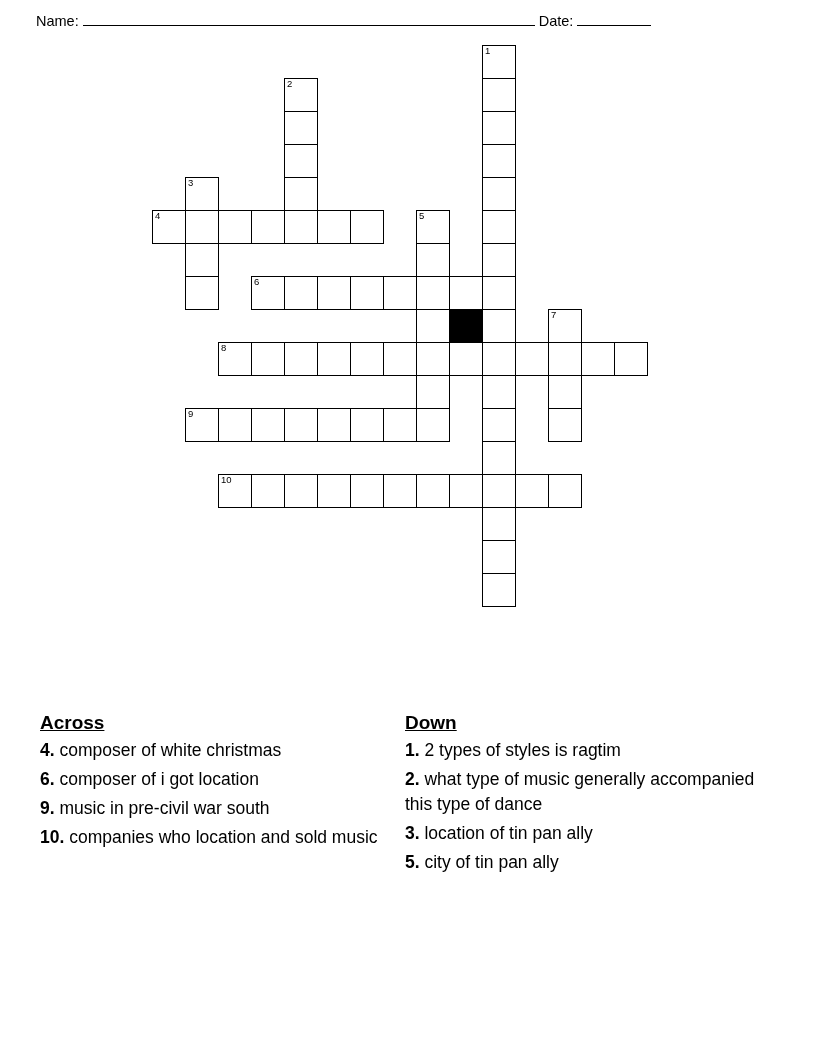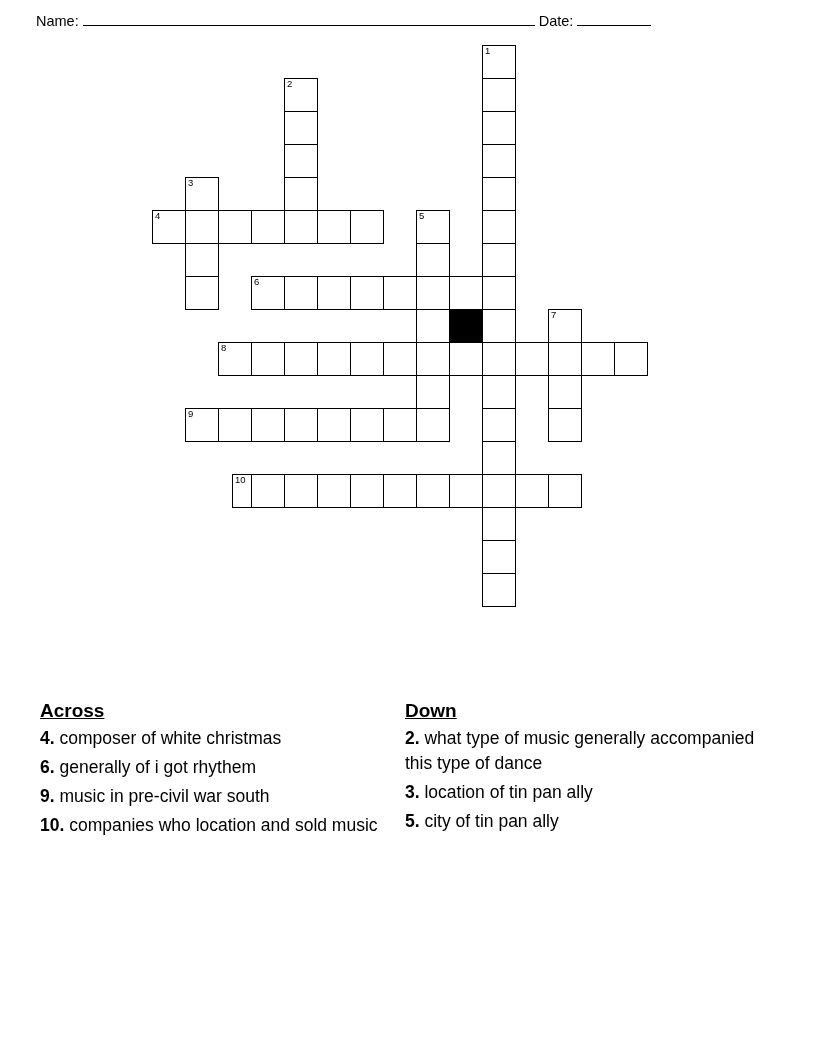--- a/index.html
+++ b/index.html
@@ -88,20 +88,21 @@
   .clue-col {
     width: 365px;
     box-sizing: border-box;
   }
   .clue-col.down { padding-left: 0px; }
   .clue-head {
     font-size: 19px;
     font-weight: bold;
     text-decoration: underline;
     margin-bottom: 4px;
+    margin-top: 12px;
   }
   .clue {
     font-size: 17.5px;
     line-height: 25px;
     margin-bottom: 4px;
   }
   .clue b { font-weight: bold; }
 </style>
 </head>
 <body>
@@ -190,21 +191,21 @@
       <div class="cell" style="left: 182px; top: 363px;"></div>
       <div class="cell" style="left: 215px; top: 363px;"></div>
       <div class="cell" style="left: 248px; top: 363px;"></div>
       <div class="cell" style="left: 281px; top: 363px;"></div>
       <div class="cell" style="left: 314px; top: 363px;"></div>
       <div class="cell" style="left: 347px; top: 363px;"></div>
       <div class="cell" style="left: 380px; top: 363px;"></div>
       <div class="cell" style="left: 446px; top: 363px;"></div>
       <div class="cell" style="left: 512px; top: 363px;"></div>
       <div class="cell" style="left: 446px; top: 396px;"></div>
-      <div class="cell" style="left: 196px; top: 429px;">
+      <div class="cell" style="left: 182px; top: 429px;">
         <span class="num">10</span>
       </div>
       <div class="cell" style="left: 215px; top: 429px;"></div>
       <div class="cell" style="left: 248px; top: 429px;"></div>
       <div class="cell" style="left: 281px; top: 429px;"></div>
       <div class="cell" style="left: 314px; top: 429px;"></div>
       <div class="cell" style="left: 347px; top: 429px;"></div>
       <div class="cell" style="left: 380px; top: 429px;"></div>
       <div class="cell" style="left: 413px; top: 429px;"></div>
       <div class="cell" style="left: 446px; top: 429px;"></div>
@@ -217,35 +218,39 @@
 
   <div class="clues">
     <div class="clue-col across">
       <div class="clue-head">Across</div>
       <div class="clue">
         <b>4.</b>
         <span>composer of white christmas</span>
       </div>
       <div class="clue">
         <b>6.</b>
-        <span>generally of i got rhythem</span>
+        <span>composer of i got location</span>
       </div>
       <div class="clue">
         <b>9.</b>
         <span>music in pre-civil war south</span>
       </div>
       <div class="clue">
         <b>10.</b>
         <span>companies who location and sold music</span>
       </div>
     </div>
 
     <div class="clue-col down">
       <div class="clue-head">Down</div>
       <div class="clue">
+        <b>1.</b>
+        <span>2 types of styles is ragtim</span>
+      </div>
+      <div class="clue">
         <b>2.</b>
         <span>what type of music generally accompanied this type of dance</span>
       </div>
       <div class="clue">
         <b>3.</b>
         <span>location of tin pan ally</span>
       </div>
       <div class="clue">
         <b>5.</b>
         <span>city of tin pan ally</span>

